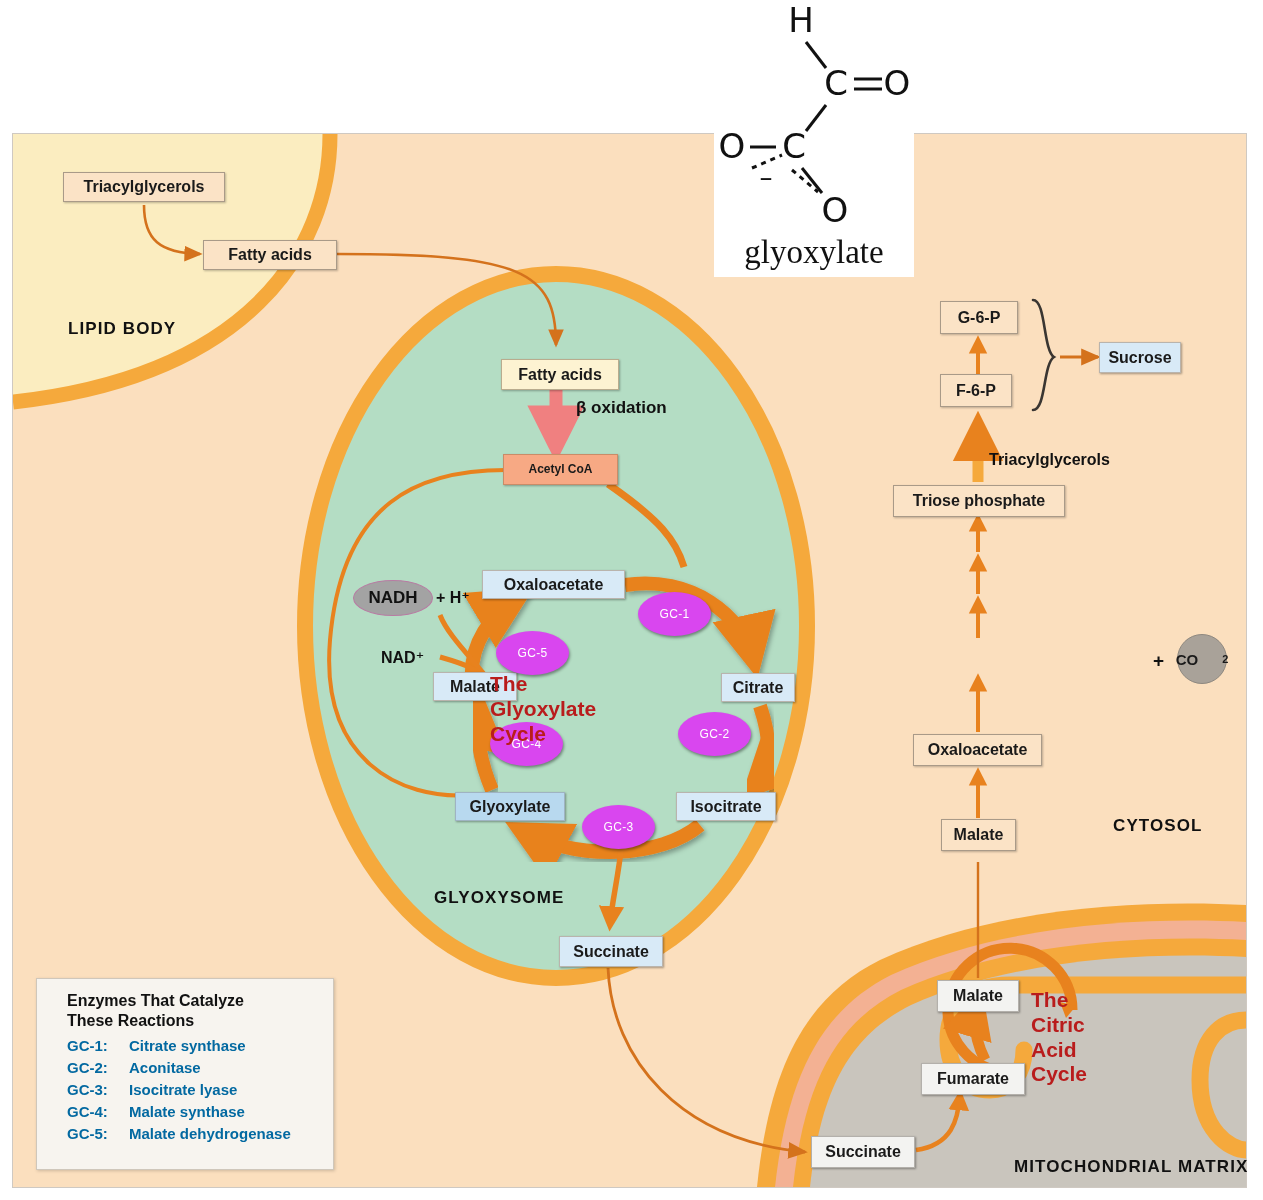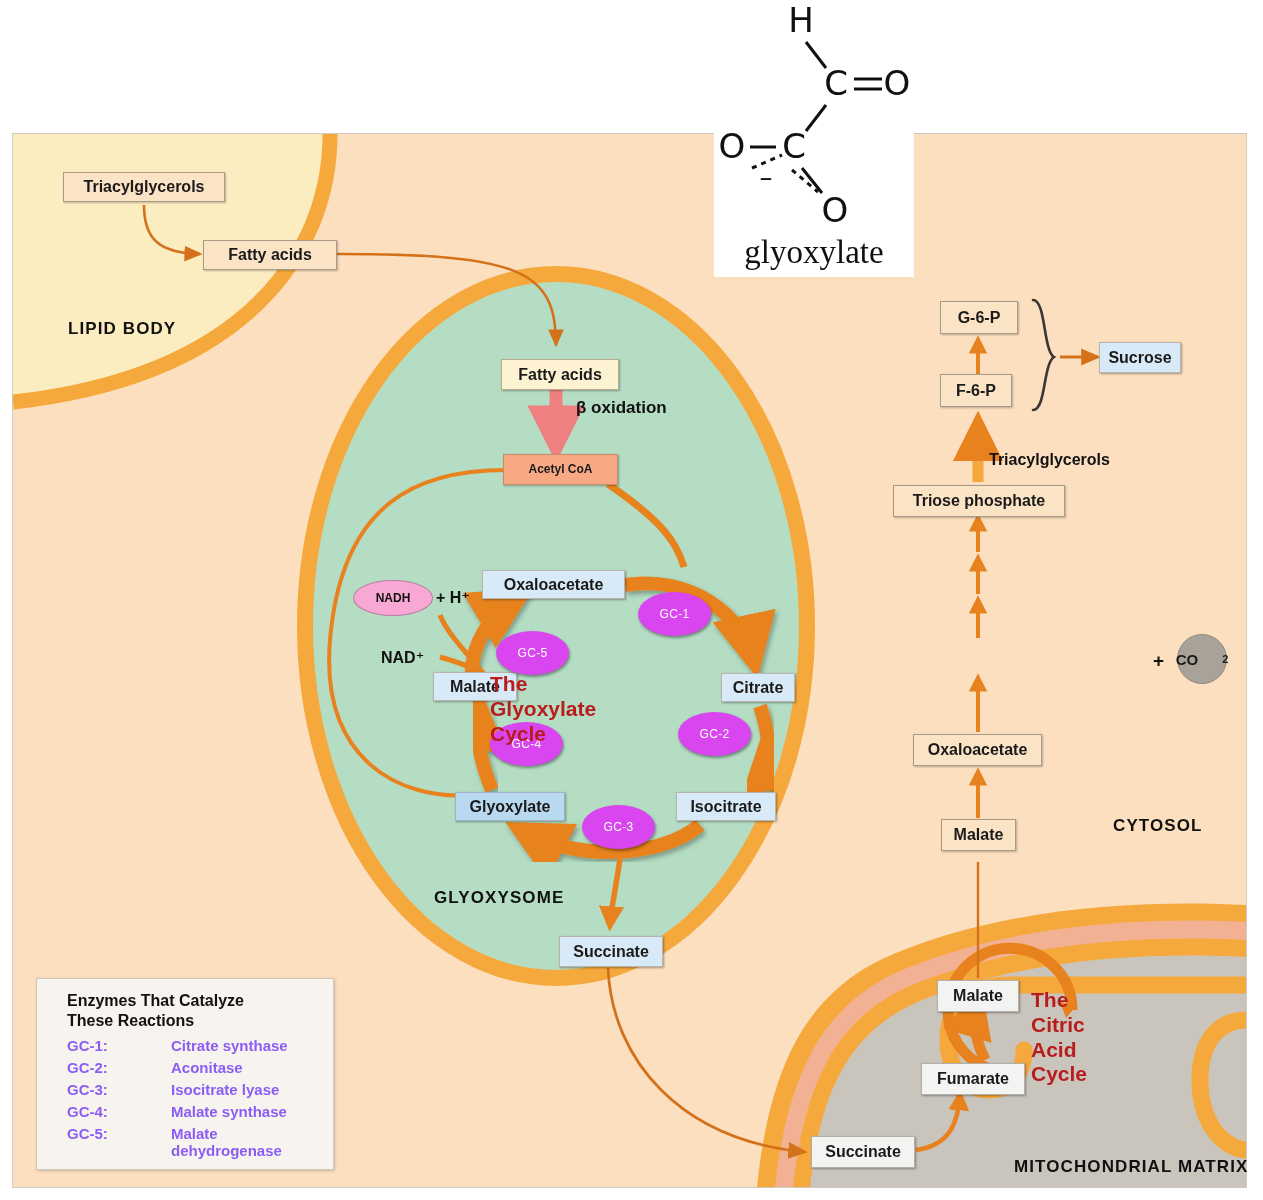--- a/index.html
+++ b/index.html
@@ -30,42 +30,42 @@
             box-shadow:1px 1px 2px rgba(0,0,0,.25);}
   .bx-white{background:#f3f3f1;border:1px solid #b3b0ab;font-size:16px;
             box-shadow:1px 1px 2px rgba(0,0,0,.35);}
 
   
   .gc{position:absolute;background:#d946ef;color:#fff;border-radius:50%;
       display:flex;align-items:center;justify-content:center;
       font-weight:normal;font-size:12px;letter-spacing:.3px;
       box-shadow:1px 2px 3px rgba(0,0,0,.4);}
   
-  .nadh{position:absolute;background:#f9a8d4;border:1px solid #b87ba3;
+  .nadh{position:absolute;background:#a3a3a3;border:1px solid #b87ba3;
         border-radius:50%;display:flex;align-items:center;justify-content:center;
-        font-weight:bold;font-size:12px;color:#111;}
+        font-weight:bold;font-size:17px;color:#111;}
   .co2{position:absolute;background:#a9a299;border:1px solid #8e887f;
        border-radius:50%;display:flex;align-items:center;justify-content:center;
        font-weight:bold;font-size:15px;color:#1a1a1a;gap:24px;}
 
   
   .lbl{position:absolute;font-weight:bold;color:#111;white-space:nowrap;}
   .lbl-compart{font-size:17px;letter-spacing:1.1px;}
   .lbl-small{font-size:16px;}
   .cyc-title{position:absolute;font-weight:bold;font-size:21px;color:#b91c1c;
              line-height:1.18;}
 
   
   .legend{position:absolute;left:36px;top:978px;width:298px;height:192px;
           background:#f7f4ef;border:1px solid #cfc7bb;box-sizing:border-box;
           padding:12px 30px;box-shadow:1px 1px 3px rgba(0,0,0,.18);}
   .legend h4{margin:0 0 7px 0;font-size:16px;font-weight:bold;color:#111;
              line-height:1.22;}
-  .legend-row{display:flex;font-size:15px;font-weight:bold;color:#8b5cf6;
-              margin-bottom:5px;gap:42px;}
+  .legend-row{display:flex;font-size:15px;font-weight:bold;color:#0369a1;
+              margin-bottom:5px;}
   .legend-row .k{width:62px;flex:none;}
 
   
   .inset{position:absolute;left:714px;top:0px;width:200px;height:277px;
          background:#fff;}
   .inset .cap{position:absolute;left:0;bottom:6px;width:200px;text-align:center;
               font-family:"Liberation Serif","DejaVu Serif",serif;
               font-size:33px;color:#111;}
 </style>
 </head>

